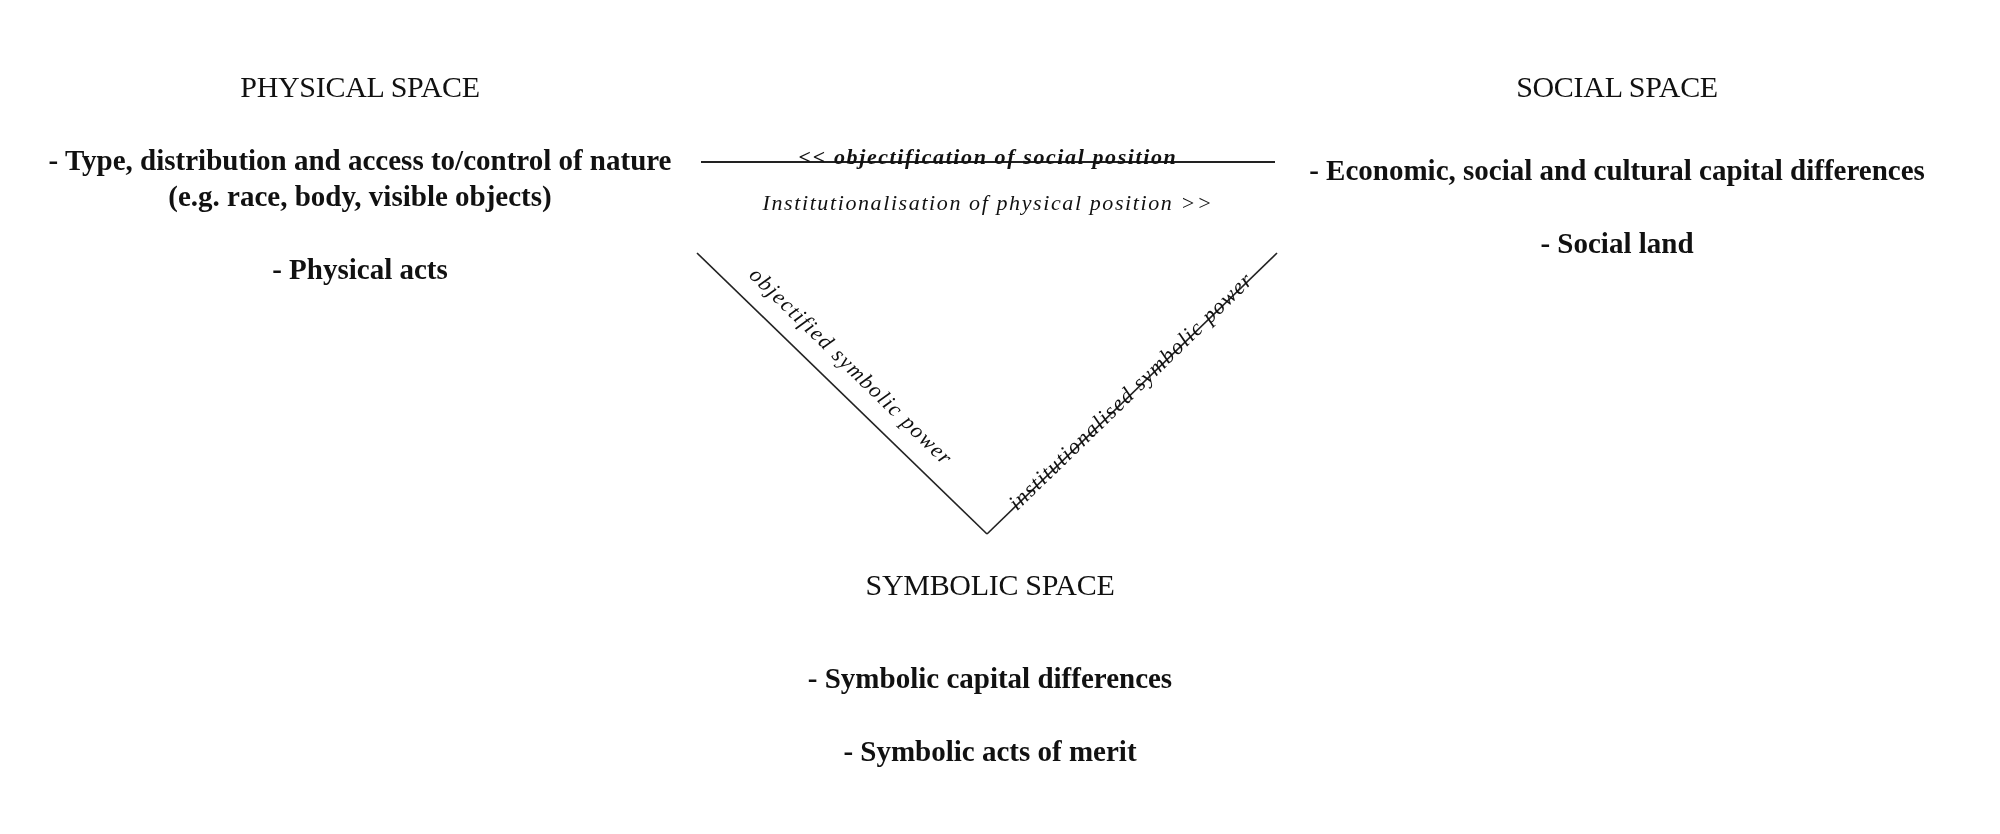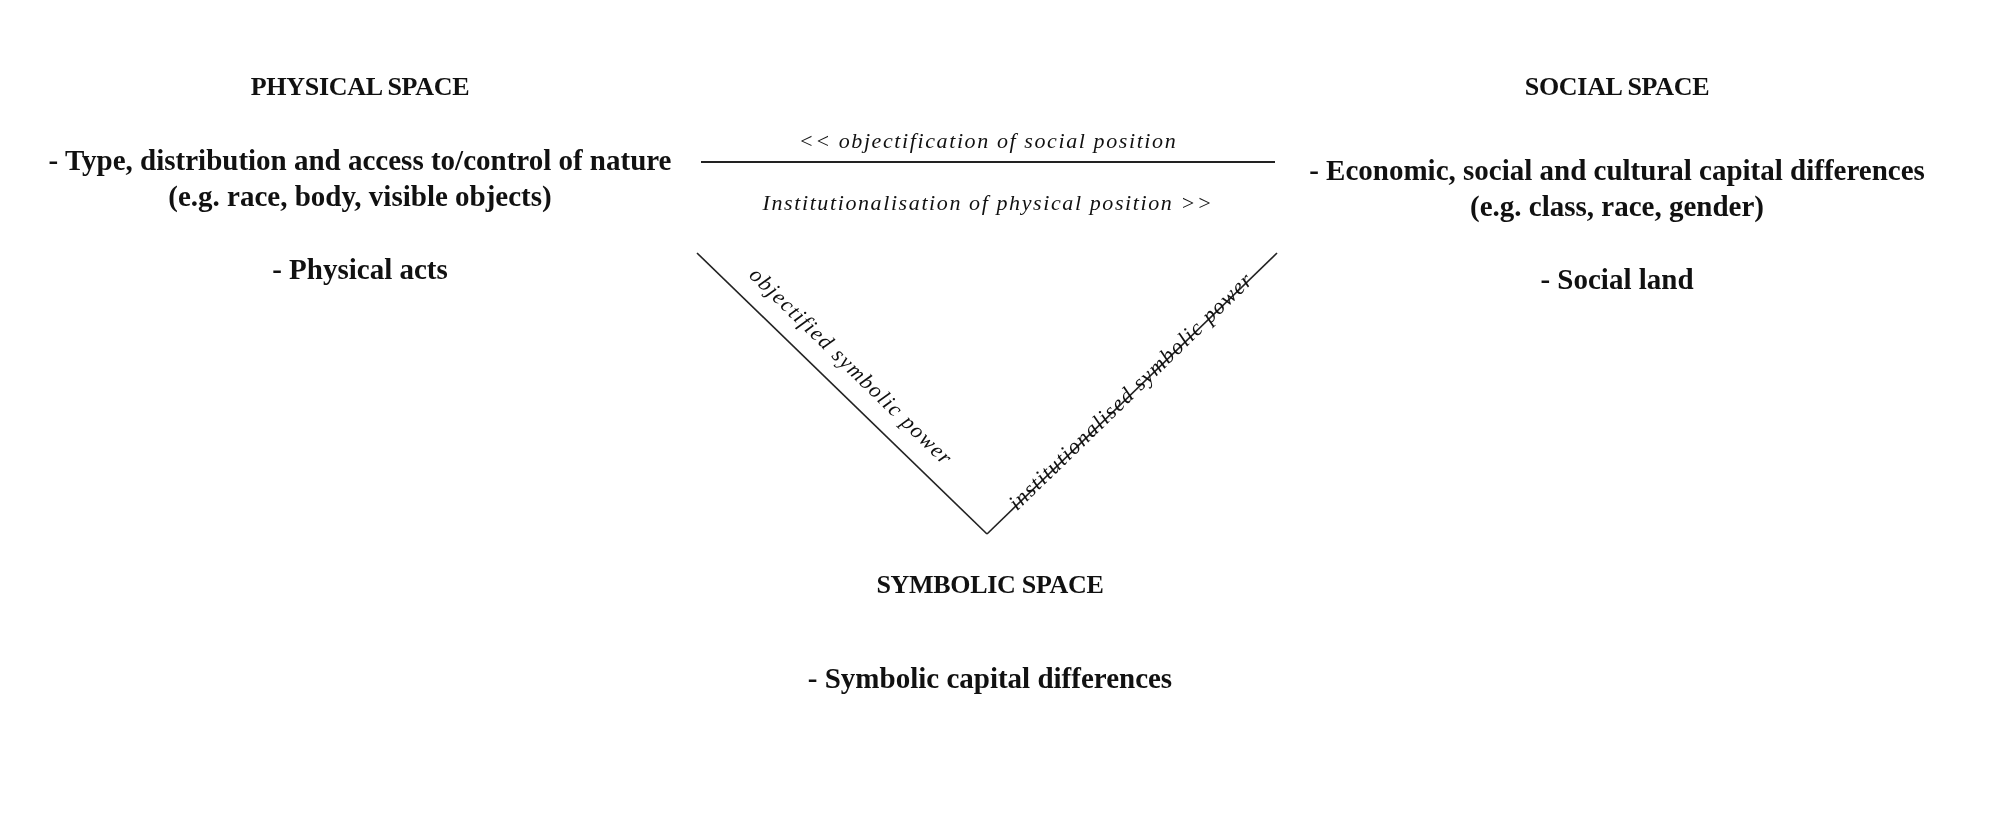--- a/index.html
+++ b/index.html
@@ -14,22 +14,22 @@
       overflow: hidden;
       font-family: "Liberation Serif", "DejaVu Serif", serif;
       color: #111111;
     }
     .block {
       position: absolute;
       text-align: center;
       white-space: nowrap;
     }
     .heading {
-      font-weight: bold;
-      font-size: 26px;
+      font-weight: normal;
+      font-size: 30px;
       line-height: 34px;
       letter-spacing: -0.3px;
     }
     .line-text {
       font-size: 29px;
       line-height: 36px;
       font-weight: bold;
     }
     .italic-label {
       position: absolute;
@@ -59,32 +59,32 @@
 <div class="block" style="left:0; width:720px; top:70px;">
   <div class="heading">PHYSICAL SPACE</div>
   <div class="line-text" style="margin-top:38px;">- Type, distribution and access to/control of nature</div>
   <div class="line-text">(e.g. race, body, visible objects)</div>
   <div class="line-text" style="margin-top:37px;">- Physical acts</div>
 </div>
 
 <div class="block" style="left:1257px; width:720px; top:70px;">
   <div class="heading">SOCIAL SPACE</div>
   <div class="line-text" style="margin-top:48px;">- Economic, social and cultural capital differences</div>
-  <div class="line-text">(e.g. class, race, gender)</div>
   <div class="line-text" style="margin-top:37px;">- Social land</div>
 </div>
 
 <div class="block" style="left:630px; width:720px; top:568px;">
   <div class="heading">SYMBOLIC SPACE</div>
   <div class="line-text" style="margin-top:58px;">- Symbolic capital differences</div>
+  <div class="line-text" style="margin-top:37px;">- Symbolic acts of merit</div>
 </div>
 
 <svg class="connectors" width="2000" height="834">
   <line x1="701" y1="162" x2="1275" y2="162" stroke="#222222" stroke-width="2"></line>
   <line x1="697" y1="253" x2="987" y2="534" stroke="#222222" stroke-width="1.6"></line>
   <line x1="987" y1="534" x2="1277" y2="253" stroke="#222222" stroke-width="1.6"></line>
 </svg>
 
-<div class="italic-label" style="left:700px; width:576px; top:128px;">&lt;&lt; objectification of social position</div>
+<div class="italic-label" style="left:700px; width:576px; top:144px;font-weight:bold;">&lt;&lt; objectification of social position</div>
 <div class="italic-label" style="left:700px; width:576px; top:170px;margin-top:20px;">Institutionalisation of physical position &gt;&gt;</div>
 
 <div class="rot" style="left:762px; top:262px; transform: rotate(44.1deg);">objectified symbolic power</div>
 <div class="rot" style="left:1003px; top:497px; transform: rotate(-44.1deg);">institutionalised symbolic power</div>
 
 </body></html>

